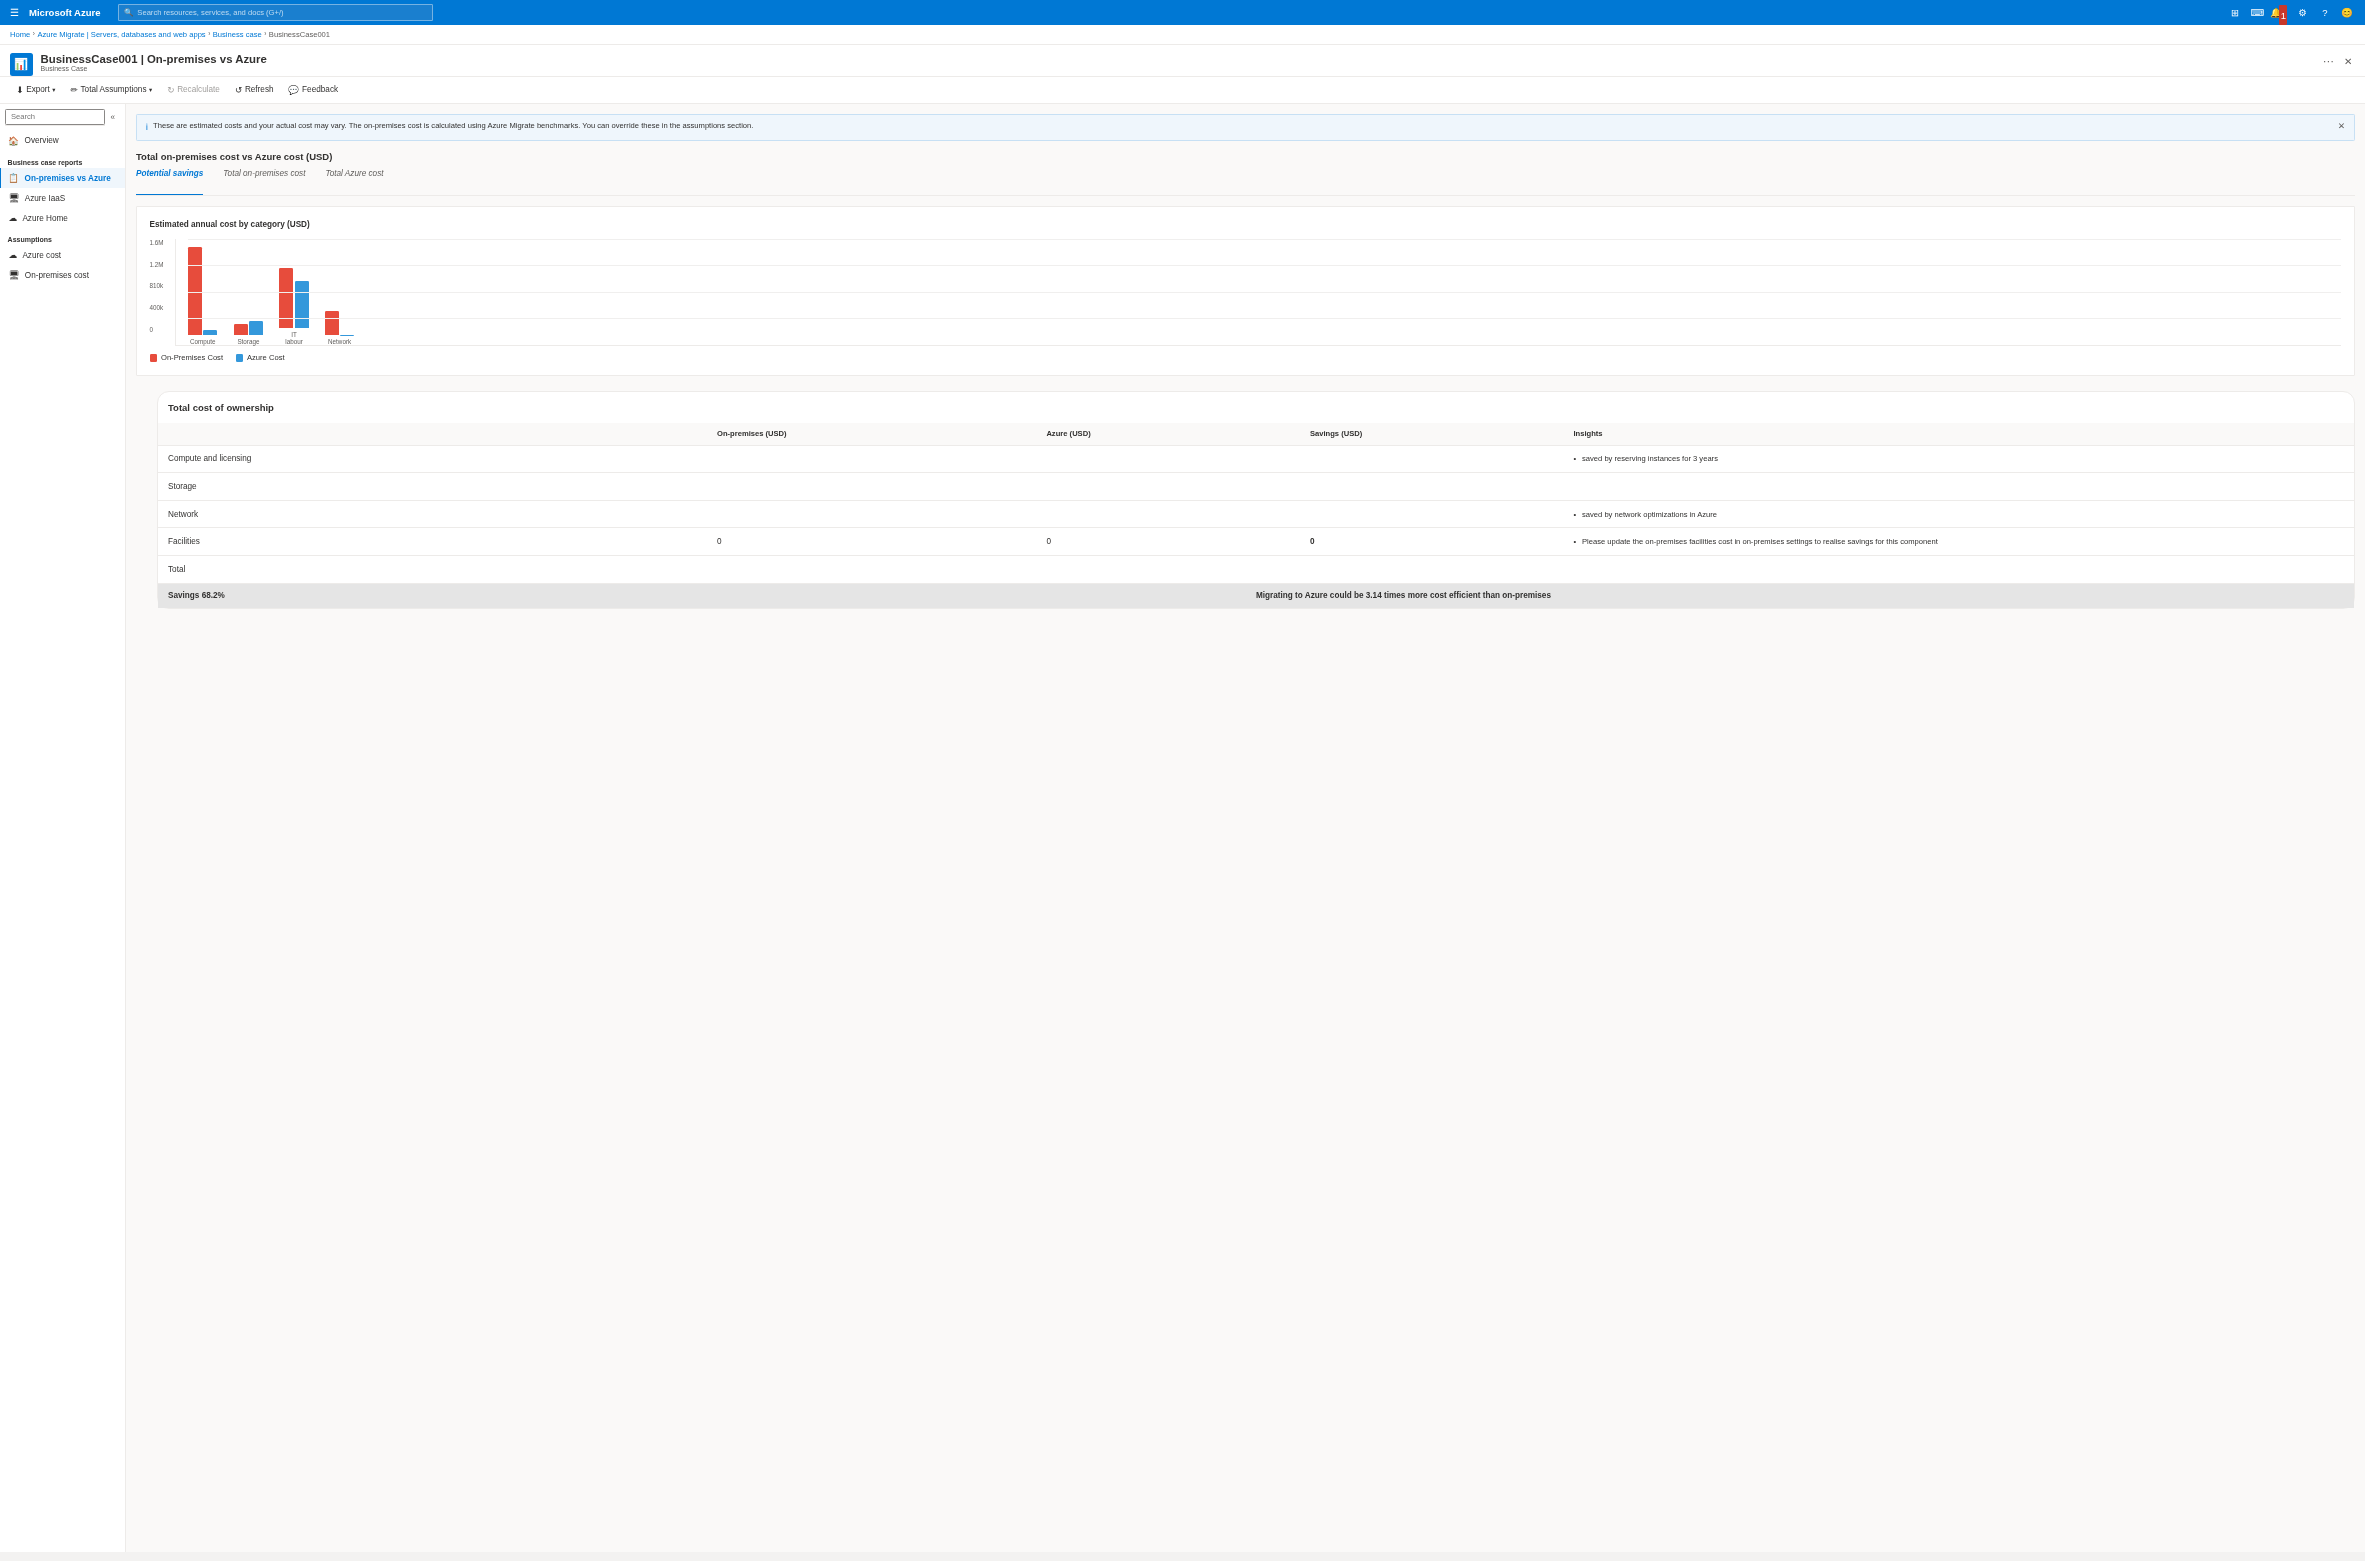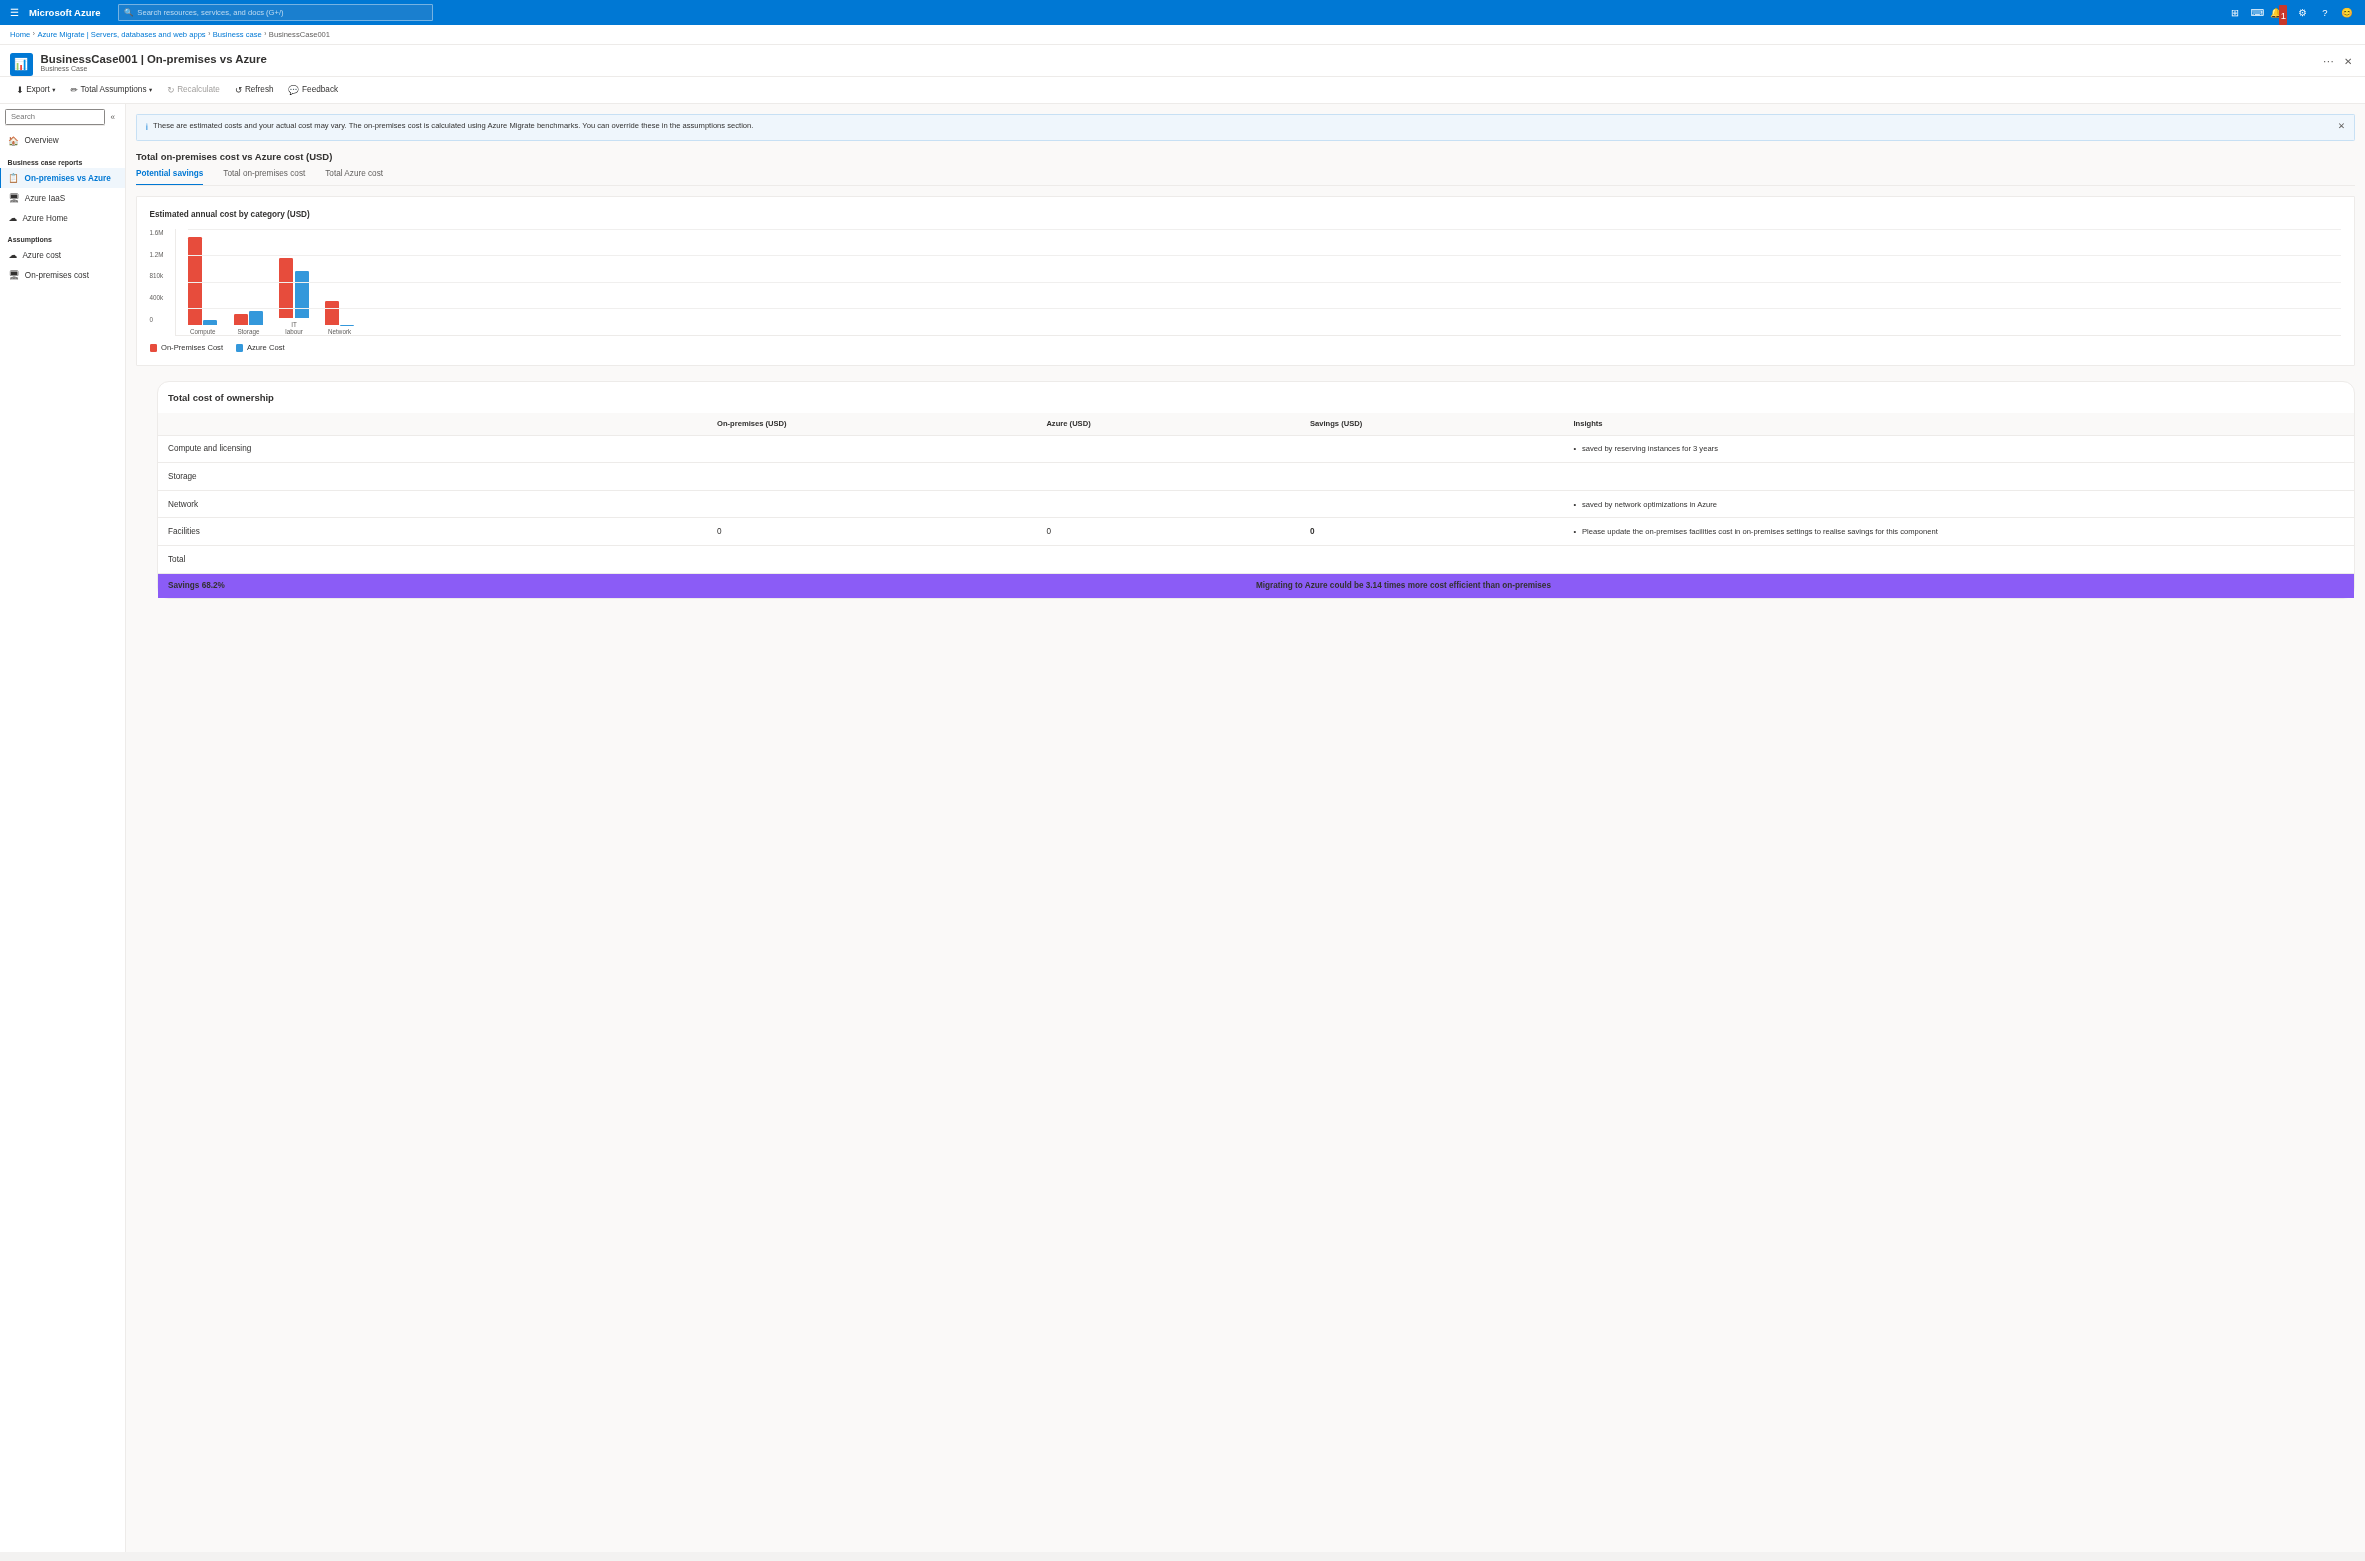--- a/index.html
+++ b/index.html
@@ -189,23 +189,24 @@
 
     
     .cost-tabs {
       display: flex; gap: 20px;
       margin-bottom: 10px;
       border-bottom: 0.6px solid #edebe9;
       padding-bottom: 0;
     }
     .cost-tab {
       font-size: 8.2px; color: #605e5c;
-      padding-bottom: 6px;
+      padding-bottom: 16px;
       cursor: pointer;
       border-bottom: 1.3px solid transparent;
+      font-style: italic;
     }
     .cost-tab.active { color: #0078d4; border-bottom-color: #0078d4; font-weight: 600; }
 
     
     .chart-container {
       background: white;
       border: 0.6px solid #edebe9;
       border-radius: 1px;
       padding: 12.6px;
       margin-bottom: 15px;
@@ -244,21 +245,21 @@
       border-bottom: 0.6px solid #edebe9;
       color: #323130;
       vertical-align: middle;
     }
     tr:last-child td { border-bottom: none; }
     .insights-cell { color: #323130; font-size: 7.6px; }
     .bullet { margin-right: 3.8px; }
 
     
     .savings-footer {
-      background: #8b5cf6;
+      background: #e5e5e5;
       border-top: 1.3px solid #edebe9;
       display: flex;
       padding: 7.6px 10px;
       gap: 0;
     }
     .savings-footer .savings-label { font-weight: 600; font-size: 8.2px; flex: 1; }
     .savings-footer .savings-note { font-weight: 600; font-size: 8.2px; flex: 1; }
 
     
     ::-webkit-scrollbar { width: 3.8px; }

